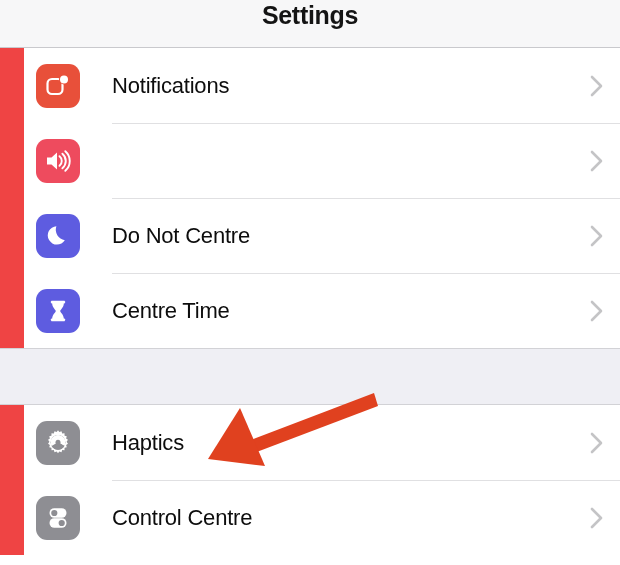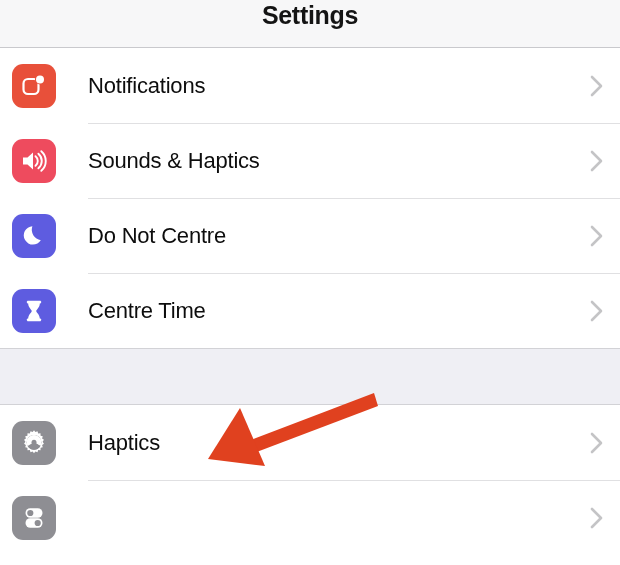--- a/index.html
+++ b/index.html
@@ -35,21 +35,21 @@
   .nav-title {
     font-size:25px;
     font-weight:bold;
     color:#141414;
     letter-spacing:-0.3px;
     line-height:1;
     padding-top:3px;
   }
 
   
-  .section { background:#ef4444; }
+  .section { background:#ef4444;padding-left:24px; }
   .section-gap {
     height:57px;
     background:#efeff4;
     border-top:1px solid #d2d2d6;
     border-bottom:1px solid #d2d2d6;
   }
 
   
   .row {
     position:relative;
@@ -129,21 +129,20 @@
 
     <div class="row">
       <div class="icon-tile" style="background:#ee4b5e">
         <svg width="30" height="30" viewBox="0 0 30 30">
           <path d="M4 11.5 L8.5 11.5 L14 6.5 L14 23.5 L8.5 18.5 L4 18.5 Z" fill="#ffffff"></path>
           <path d="M16.5 10.2 A6.2 6.2 0 0 1 16.5 19.8" fill="none" stroke="#ffffff" stroke-width="1.9" stroke-linecap="round"></path>
           <path d="M19.4 7.7 A9.6 9.6 0 0 1 19.4 22.3" fill="none" stroke="#ffffff" stroke-width="1.9" stroke-linecap="round"></path>
           <path d="M22.3 5.2 A13 13 0 0 1 22.3 24.8" fill="none" stroke="#ffffff" stroke-width="1.9" stroke-linecap="round"></path>
         </svg>
       </div>
-      <div class="row-label">Sounds &amp; Haptics</div>
       <span class="chevron">
         <svg width="14" height="24" viewBox="0 0 14 24">
           <polyline points="2,3 11,12 2,21" fill="none" stroke="#c4c4c6" stroke-width="2.6" stroke-linecap="round" stroke-linejoin="round"></polyline>
         </svg>
       </span>
     </div>
 
     <div class="row">
       <div class="icon-tile" style="background:#5e5ce0">
         <svg width="30" height="30" viewBox="0 0 30 30">
@@ -217,20 +216,21 @@
 
     <div class="row">
       <div class="icon-tile" style="background:#8e8e93">
         <svg width="30" height="30" viewBox="0 0 30 30">
           <rect x="6.5" y="5.2" width="17" height="9.6" rx="4.8" fill="#ffffff"></rect>
           <circle cx="11.3" cy="10" r="3.1" fill="#8e8e93"></circle>
           <rect x="6.5" y="15.2" width="17" height="9.6" rx="4.8" fill="#ffffff"></rect>
           <circle cx="18.7" cy="20" r="3.1" fill="#8e8e93"></circle>
         </svg>
       </div>
+      <div class="row-label">Control Centre</div>
       <span class="chevron">
         <svg width="14" height="24" viewBox="0 0 14 24">
           <polyline points="2,3 11,12 2,21" fill="none" stroke="#c4c4c6" stroke-width="2.6" stroke-linecap="round" stroke-linejoin="round"></polyline>
         </svg>
       </span>
     </div>
 
   </div>
 
   <svg class="annotation-arrow" viewBox="0 0 620 565">

